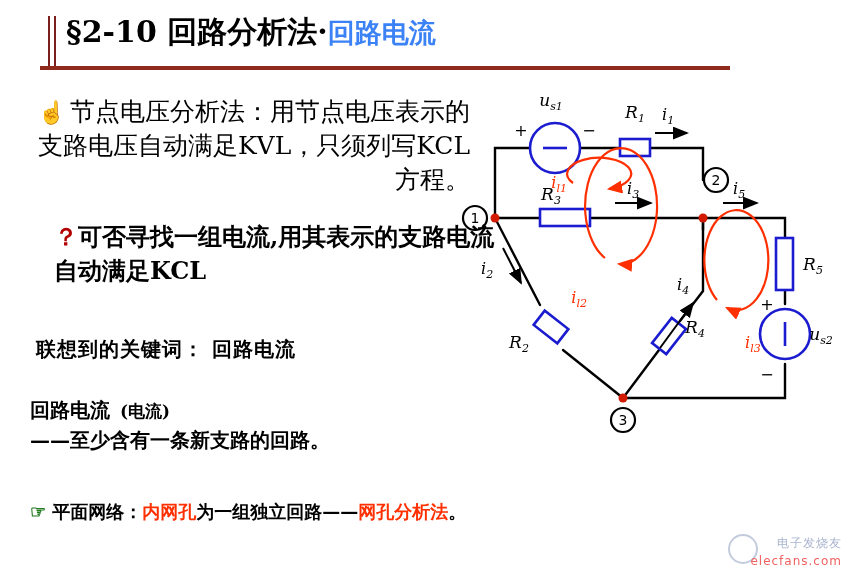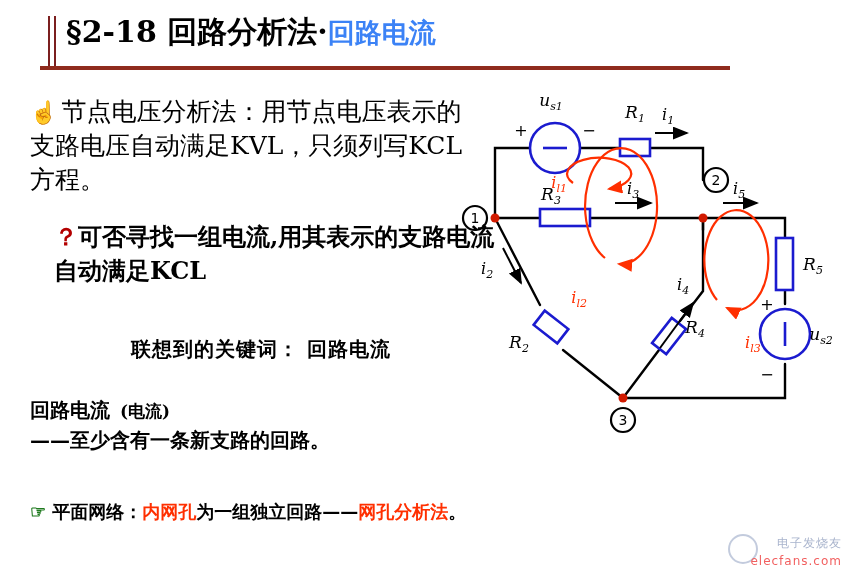--- a/index.html
+++ b/index.html
@@ -73,20 +73,21 @@
     position: absolute;
     font-family: "DejaVu Serif", "Liberation Serif", serif;
     color: #000;
   }
   .p1 {
     left: 30px;
     top: 95px;
     width: 440px;
     font-size: 25px;
     line-height: 1.35;
+    text-align: right;
   }
   .bullet-note {
     color: #1f7a1f;
     font-size: 22px;
     margin-right: 4px;
   }
   .p2 {
     left: 30px;
     top: 220px;
     width: 450px;
@@ -99,21 +100,20 @@
     color: #b30000;
     font-weight: bold;
   }
   .p3 {
     left: 36px;
     top: 336px;
     width: 450px;
     font-size: 20px;
     font-weight: bold;
     letter-spacing: 1px;
-    text-align: center;
   }
   .p4 {
     left: 30px;
     top: 395px;
     width: 460px;
     font-size: 20px;
     font-weight: bold;
     line-height: 1.5;
   }
   .p4 .sub { font-size: 17px; margin-left: 10px; }
@@ -175,21 +175,21 @@
 <body>
 
 <div id="slide">
 
   <div class="title-block">
     <div class="title-bars">
       <span class="b1"></span>
         <span class="b2"></span>
     </div>
     <div class="title-text">
-      <span>§2-18 回路分析法·</span><span class="accent">回路电流</span>
+      <span>§2-10 回路分析法·</span><span class="accent">回路电流</span>
     </div>
     <div class="title-rule"></div>
   </div>
 
   <div class="para p1">
     <span class="bullet-note">☝</span><span>节点电压分析法：用节点电压表示的支路电压自动满足KVL，只须列写KCL方程。</span>
   </div>
 
   <div class="para p2">
     <span class="q-mark">？</span><span>可否寻找一组电流,用其表示的支路电流自动满足KCL</span>

